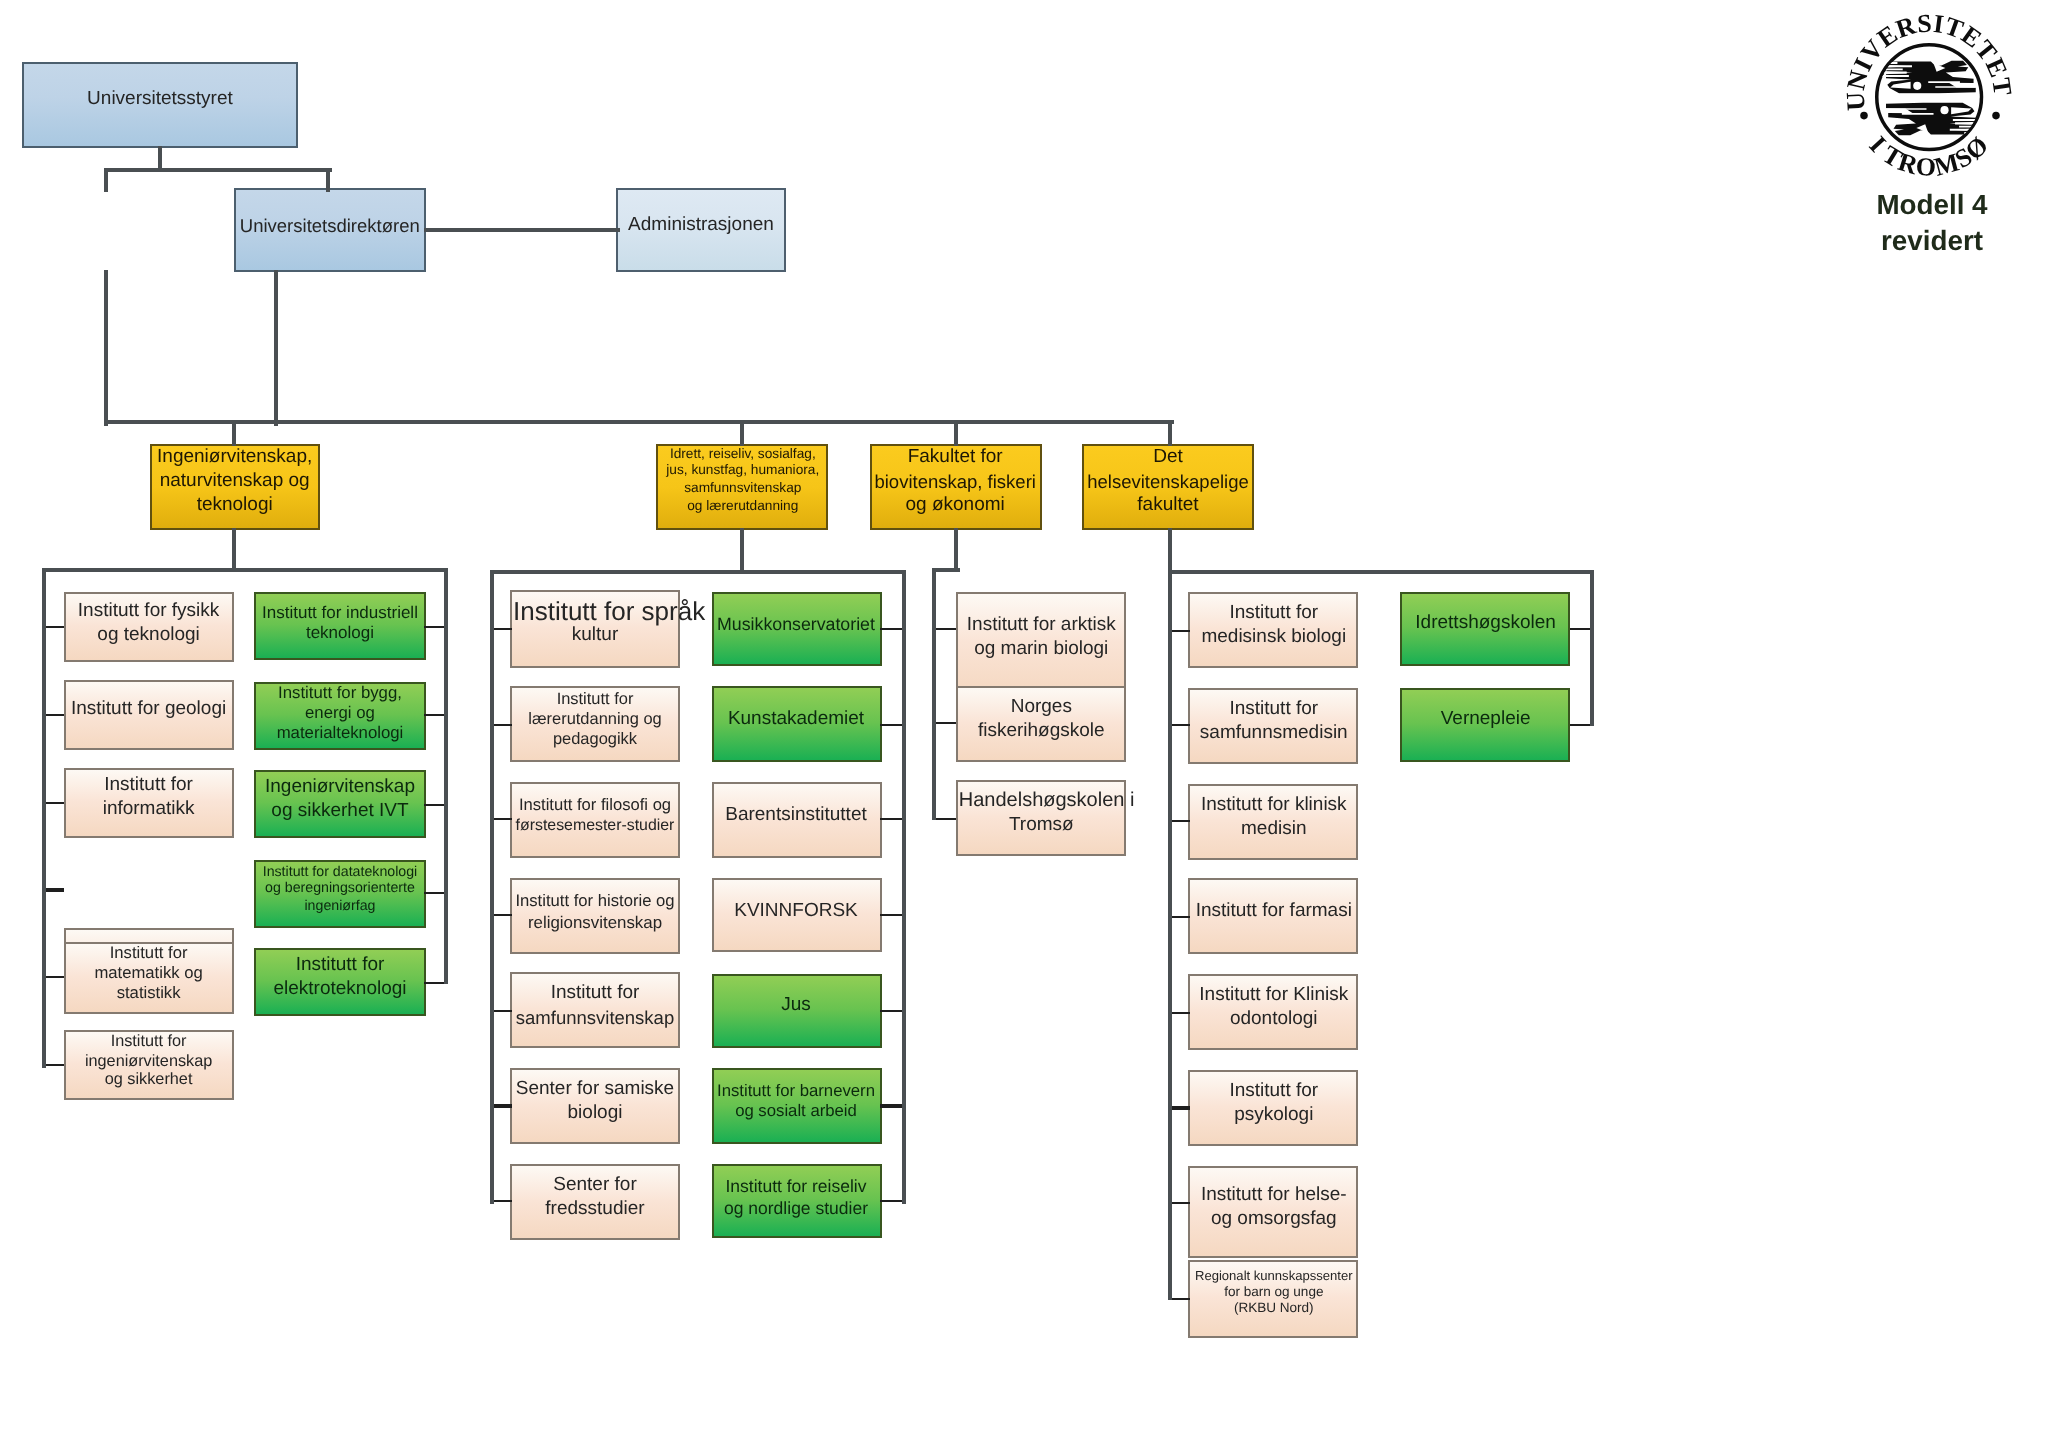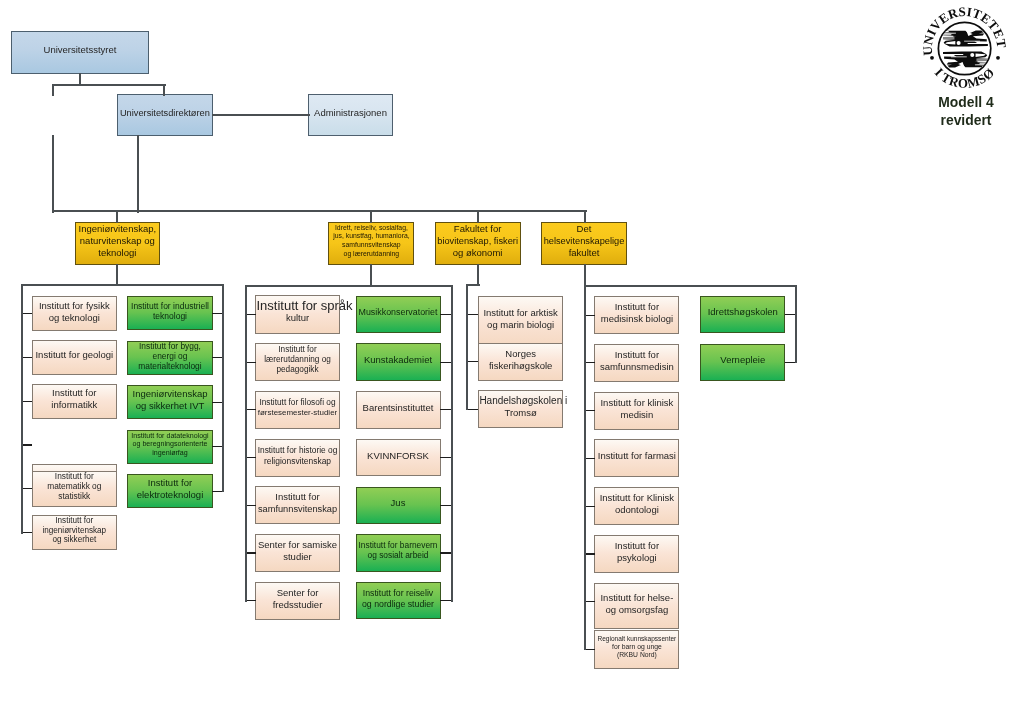--- a/index.html
+++ b/index.html
@@ -286,21 +286,21 @@
     <div class="node peach" style="left: 255px; top: 486.2px; width: 85px; height: 38.2px;">
       <span class="txt">
         <span class="tl">Institutt for</span>
         <span class="tl" style="font-size: 9.26px;">samfunnsvitenskap</span>
       </span>
     </div>
     <div class="ln lnh stub" style="left: 245.4px; top: 504.7px; width: 10.2px;"></div>
     <div class="node peach" style="left: 255px; top: 533.9px; width: 85px; height: 38.2px;">
       <span class="txt">
         <span class="tl">Senter for samiske</span>
-        <span class="tl">studier</span>
+        <span class="tl">biologi</span>
       </span>
     </div>
     <div class="ln lnh stub" style="left: 245.4px; top: 552.4px; width: 10.2px;"></div>
     <div class="node peach" style="left: 255px; top: 581.6px; width: 85px; height: 38.2px;">
       <span class="txt">
         <span class="tl">Senter for</span>
         <span class="tl">fredsstudier</span>
       </span>
     </div>
     <div class="ln lnh stub" style="left: 245.4px; top: 600.1px; width: 10.2px;"></div>

